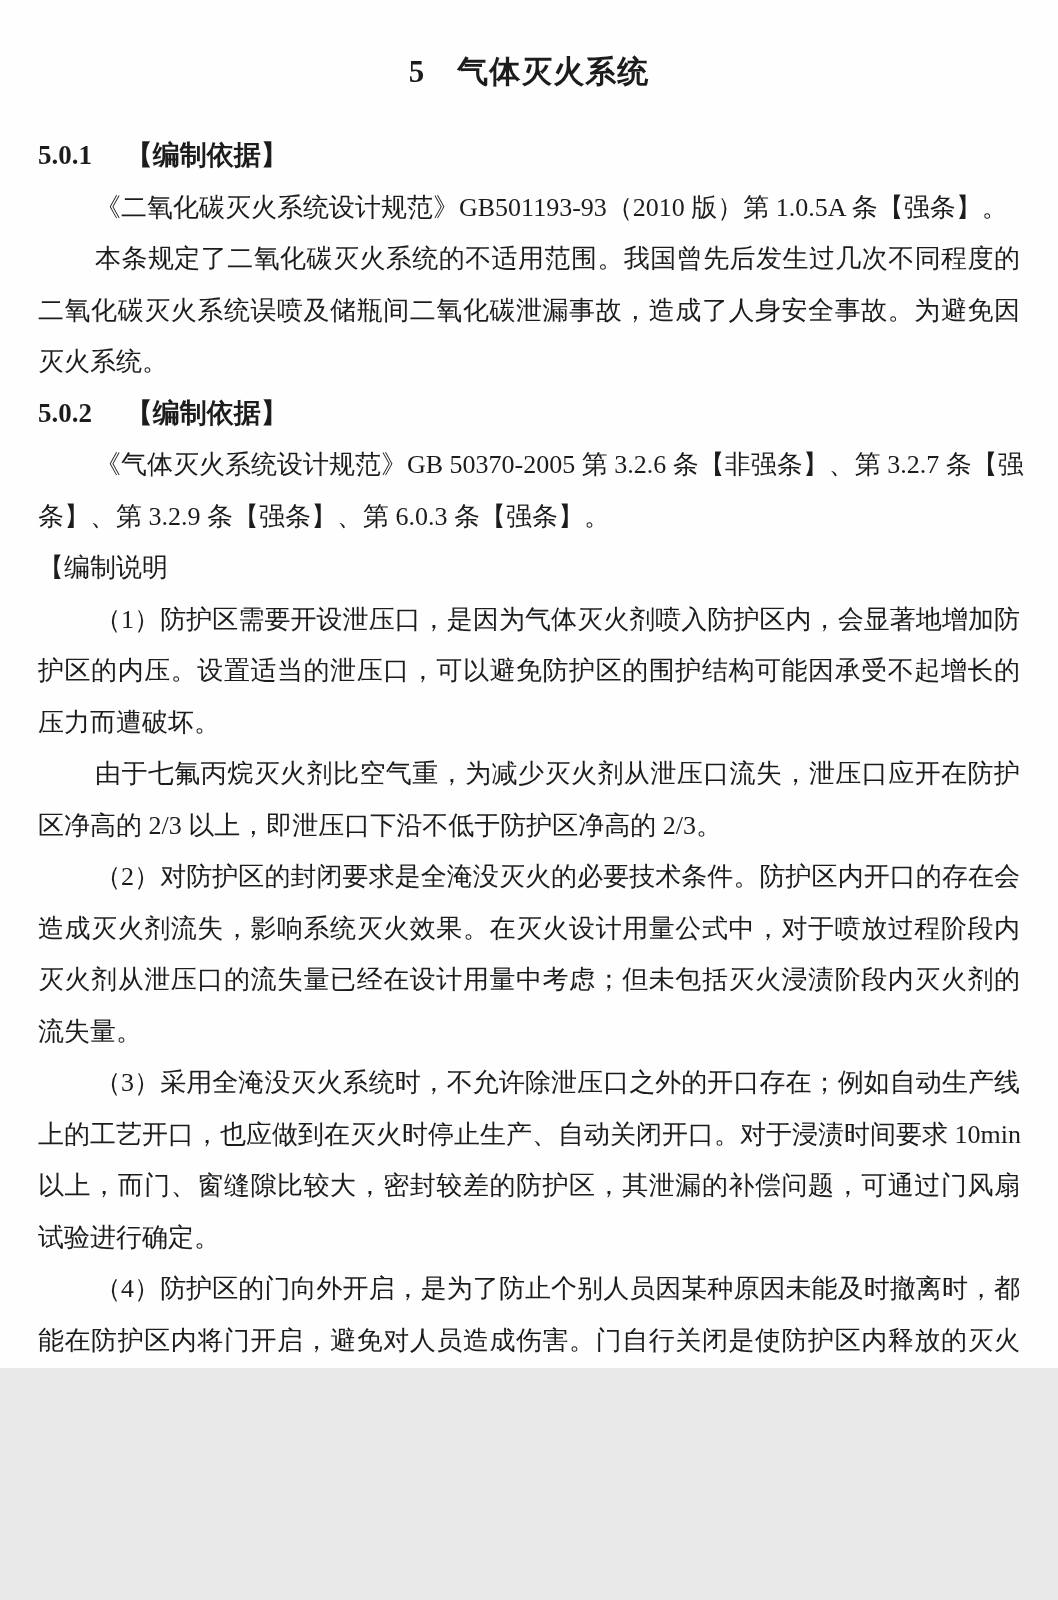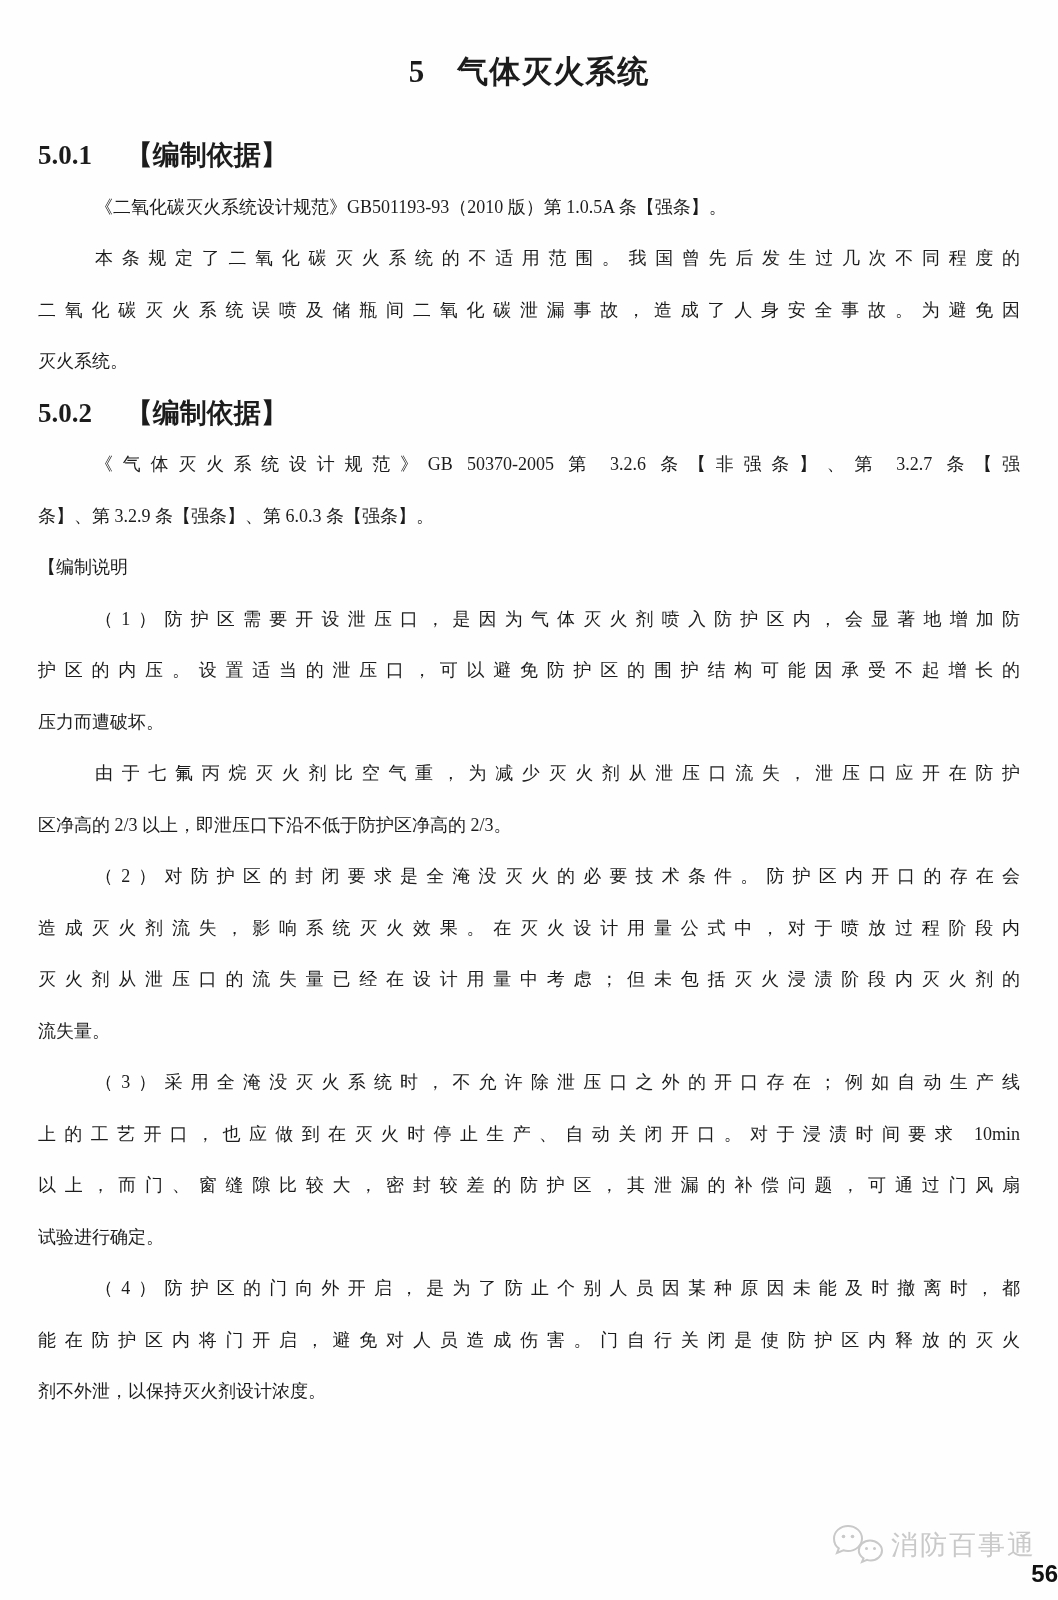--- a/index.html
+++ b/index.html
@@ -3,21 +3,21 @@
 <meta charset="utf-8">
 <style>
   html, body {
     margin: 0;
     padding: 0;
     background: #e9e9e9;
   }
   .page {
     position: relative;
     width: 1058px;
-    height: 1600px;
+    height: 1368px;
     margin: 0 auto;
     background: #fefefe;
     overflow: hidden;
     font-family: "Liberation Serif", "DejaVu Serif", serif;
     color: #1c1c1c;
   }
   .title {
     padding-top: 52px;
     height: 40px;
     line-height: 40px;
@@ -26,21 +26,21 @@
     font-weight: bold;
     letter-spacing: 1px;
   }
   .doc-body {
     margin: 38px 38px 0 38px;
     width: 982px;
   }
   .line {
     height: 51.5px;
     line-height: 51.5px;
-    font-size: 18px;
+    font-size: 26px;
     white-space: nowrap;
     text-align: left;
   }
   .line.ind { padding-left: 57px; }
   .line.fill {
     text-align: justify;
     text-align-last: justify;
     text-justify: inter-character;
   }
   .line.hd {

